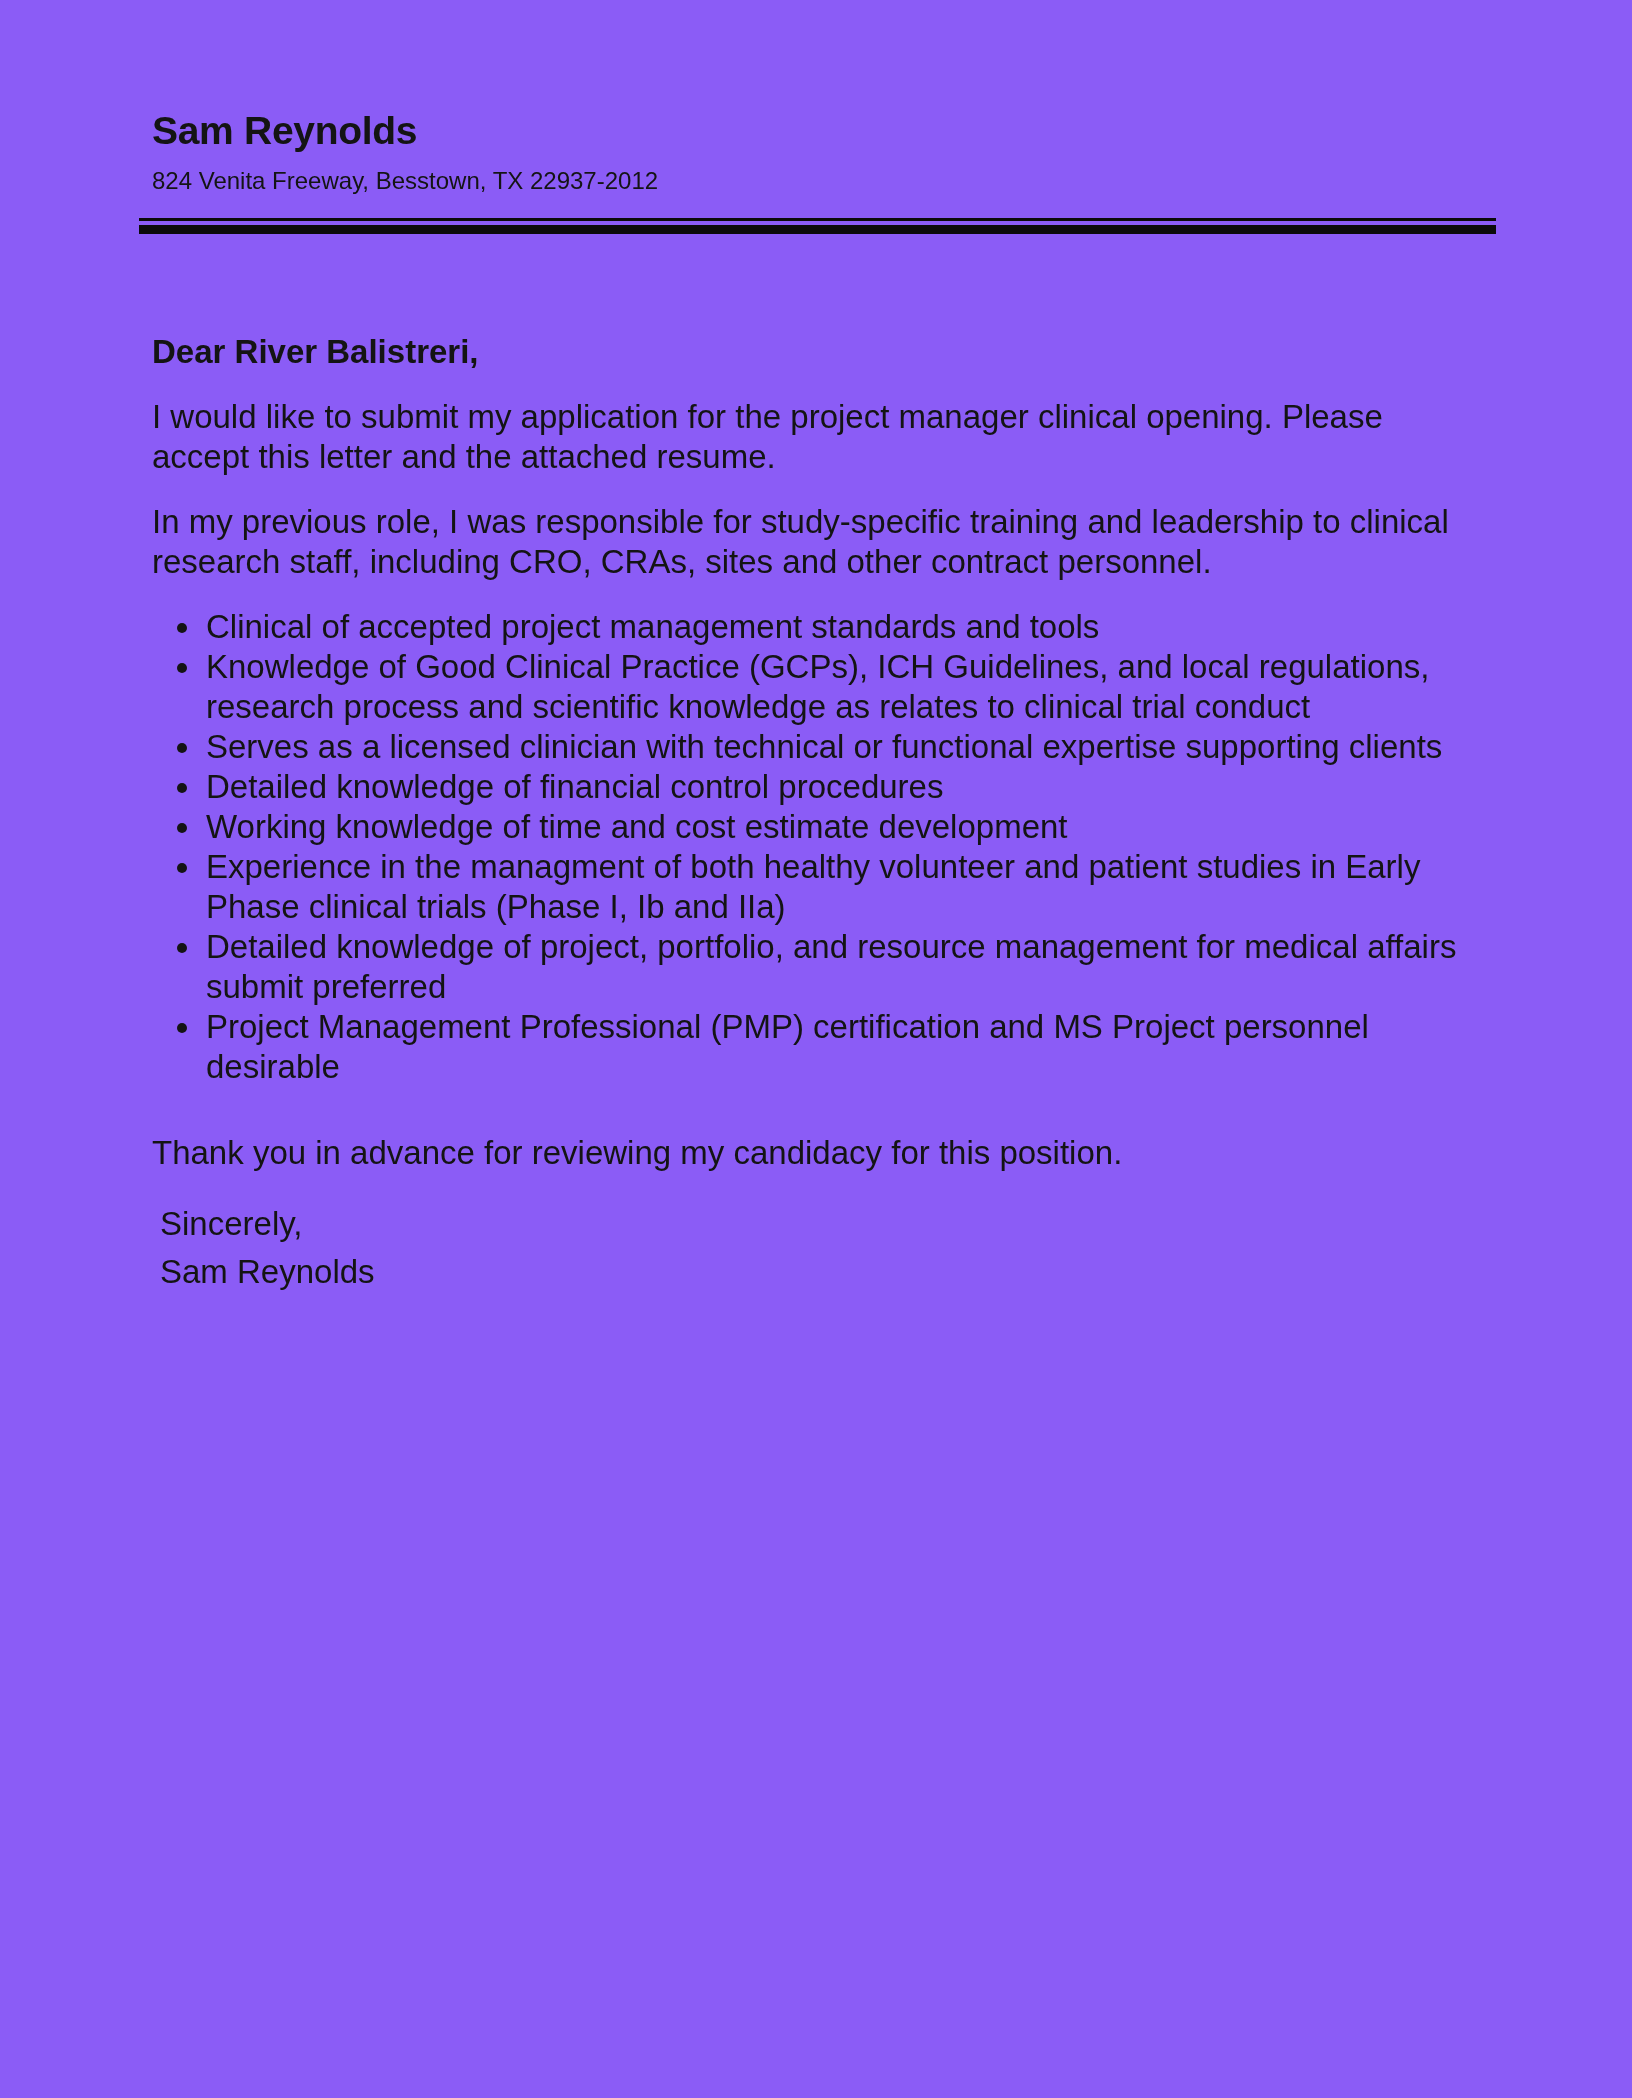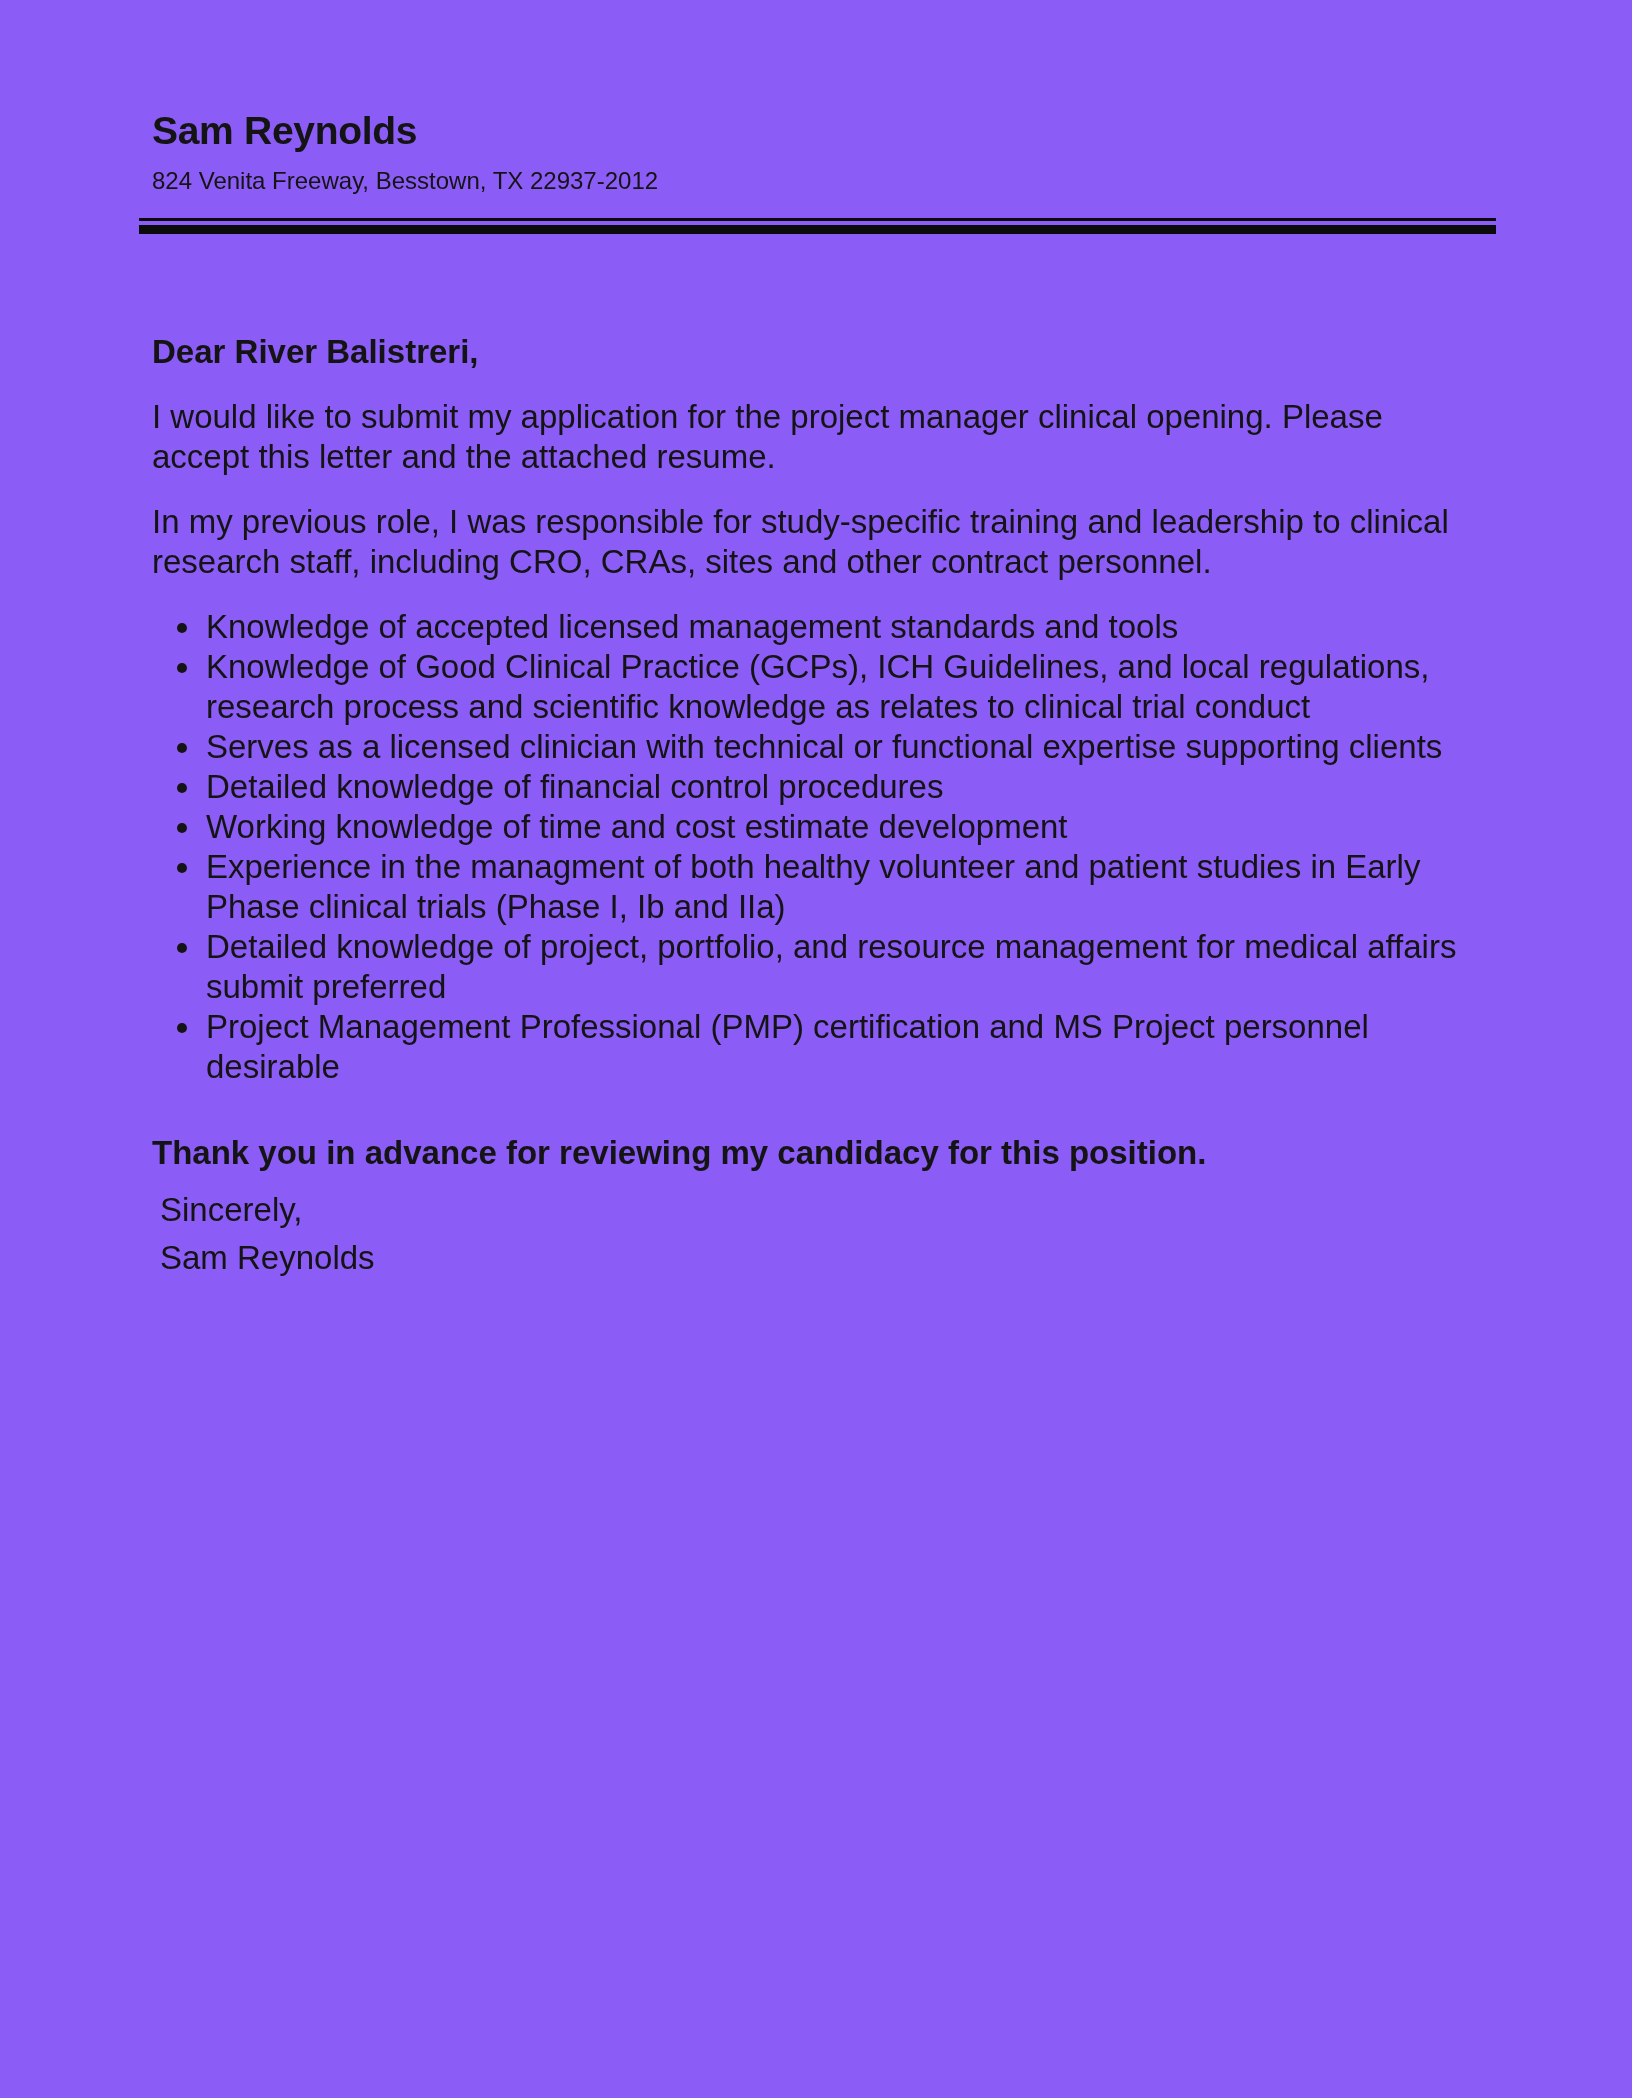--- a/index.html
+++ b/index.html
@@ -56,22 +56,22 @@
   ul.qual-list {
     margin: 25px 0 25px 0;
     padding: 0 0 0 52px;
     list-style: disc outside;
   }
   ul.qual-list li {
     margin: 0;
     padding-left: 2px;
   }
   .closing {
-    font-weight: 700;
-    margin: 46px 0 17px 0;
+    font-weight: 400;
+    margin: 46px 0 31px 0;
   }
   .signoff-block p {
     margin: 8px;
   }
 </style>
 </head>
 <body>
 
 <div class="page">
 
@@ -87,21 +87,21 @@
   <main class="letter-body">
 
     <p class="greeting">Dear River Balistreri,</p>
 
     <p class="para">I would like to submit my application for the project manager clinical opening. Please accept this letter and the attached resume.</p>
 
     <p class="para">In my previous role, I was responsible for study-specific training and leadership to clinical research staff, including CRO, CRAs, sites and other contract personnel.</p>
 
 
     <ul class="qual-list">
-      <li>Knowledge of accepted licensed management standards and tools</li>
+      <li>Clinical of accepted project management standards and tools</li>
       <li>Knowledge of Good Clinical Practice (GCPs), ICH Guidelines, and local regulations, research process and scientific knowledge as relates to clinical trial conduct</li>
       <li>Serves as a licensed clinician with technical or functional expertise supporting clients</li>
       <li>Detailed knowledge of financial control procedures</li>
       <li>Working knowledge of time and cost estimate development</li>
       <li>Experience in the managment of both healthy volunteer and patient studies in Early Phase clinical trials (Phase I, Ib and IIa)</li>
       <li>Detailed knowledge of project, portfolio, and resource management for medical affairs submit preferred</li>
       <li>Project Management Professional (PMP) certification and MS Project personnel desirable</li>
     </ul>
 
     <p class="closing">Thank you in advance for reviewing my candidacy for this position.</p>

